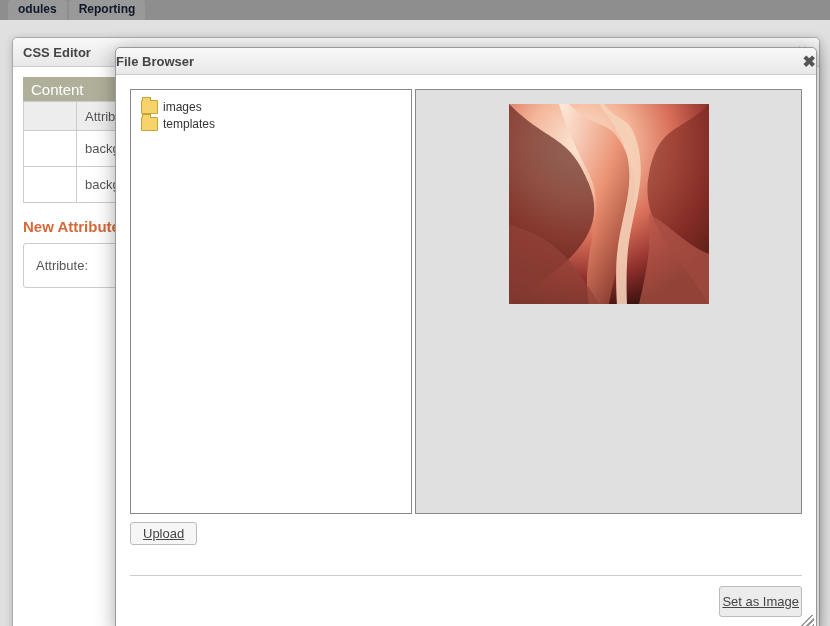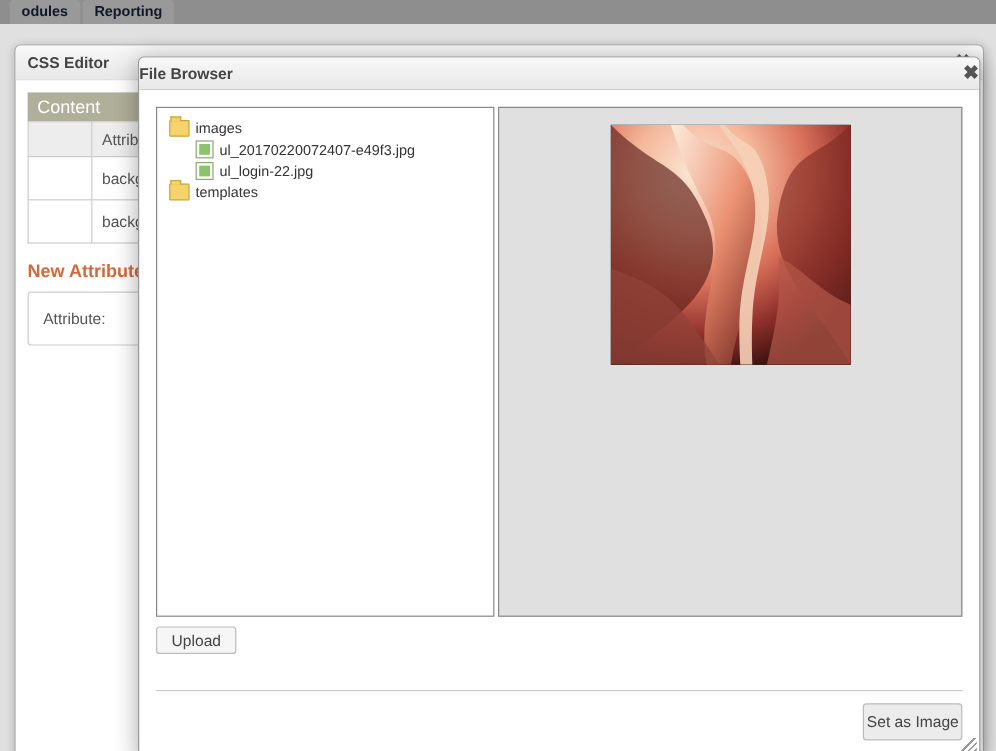--- a/index.html
+++ b/index.html
@@ -111,20 +111,21 @@
     width: 90px;
   }
   .del-btn, .upload-btn, .setimg-btn {
     background: #f6f6f6;
     border: 1px solid #bbb;
     border-radius: 3px;
     padding: 3px 12px;
     font-size: 13px;
     color: #444;
     cursor: pointer;
+    text-decoration: underline;
   }
   .del-btn { padding: 4px 14px; }
   .new-attr {
     margin: 15px 10px 8px;
     color: #d46a3a;
     font-weight: bold;
     font-size: 15px;
   }
   .attr-input-row {
     margin: 0 10px;
@@ -317,34 +318,20 @@
     </div>
     <div class="fb-body">
       <div class="panes">
         <div class="tree-pane tree">
           <ul>
             <li>
               <div class="node">
                 <span class="folder-icon"></span>
                 <span>images</span>
               </div>
-              <ul>
-                <li>
-                  <div class="node">
-                    <span class="file-icon"></span>
-                    <span>ul_20170220072407-e49f3.jpg</span>
-                  </div>
-                </li>
-                <li>
-                  <div class="node">
-                    <span class="file-icon"></span>
-                    <span>ul_login-22.jpg</span>
-                  </div>
-                </li>
-              </ul>
             </li>
             <li>
               <div class="node">
                 <span class="folder-icon"></span>
                 <span>templates</span>
               </div>
             </li>
           </ul>
         </div>
         <div class="preview-pane">

